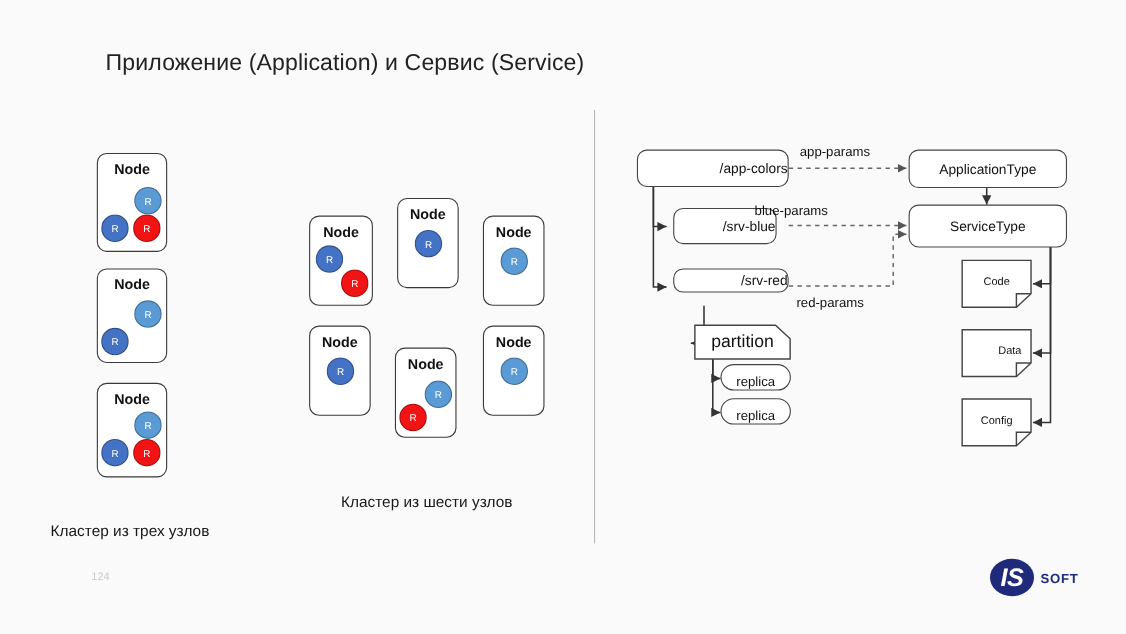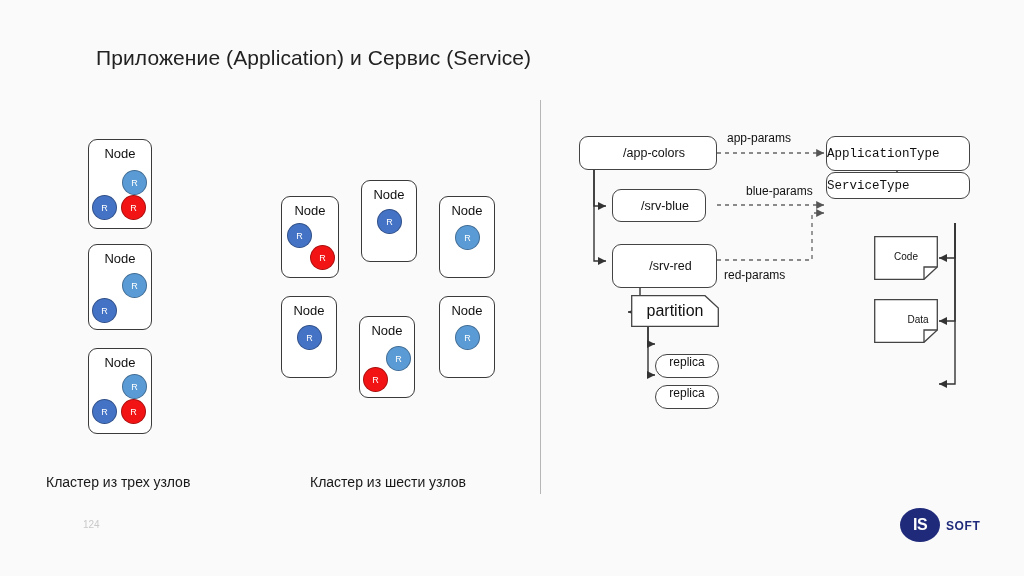--- a/index.html
+++ b/index.html
@@ -31,20 +31,21 @@
     position:absolute;
     border:1.4px solid #3a3a3a;
     border-radius:9px;
     background:#ffffff;
     box-sizing:border-box;
   }
   .node-label{
     position:absolute;left:0;right:0;top:6px;
     text-align:center;font-size:13px;color:#111;
     line-height:15px;
+    font-weight:bold;
   }
   .rep{
     position:absolute;
     border-radius:50%;
     box-sizing:border-box;
     display:flex;align-items:center;justify-content:center;
     font-size:9px;color:#ffffff;
     border:1px solid rgba(0,0,0,.30);
   }
   .rep.light{background:#5b9bd5;}
@@ -59,22 +60,22 @@
   
   .rbox{
     position:absolute;
     border:1.3px solid #444;
     border-radius:9px;
     background:#fff;
     box-sizing:border-box;
     display:flex;align-items:center;
     font-size:12.5px;color:#111;
   }
-  .rbox.left{padding-left:12px;justify-content:center;}
-  .rbox.center{font-family:Liberation Mono, monospace;}
+  .rbox.left{padding-left:12px;justify-content:flex-end;}
+  .rbox.center{justify-content:center;}
   .doc-wrap{position:absolute;}
   .doc-wrap svg{position:absolute;left:0;top:0;overflow:visible;}
   .doc-wrap .doc-text{
     position:absolute;inset:0;
     display:flex;align-items:center;justify-content:center;
     font-size:10px;color:#111;
     padding-bottom:3px;box-sizing:border-box;
   }
 
   
@@ -86,22 +87,22 @@
     font-size:16px;color:#111;
   }
 
   
   .pill{
     position:absolute;
     border:1.3px solid #444;
     border-radius:999px;
     background:#fff;
     box-sizing:border-box;
-    display:flex;align-items:flex-start;justify-content:center;
-    font-size:12px;color:#111;margin-top:23px;
+    display:flex;align-items:flex-end;justify-content:center;
+    font-size:12px;color:#111;
   }
 
   
   .elabel{
     position:absolute;font-size:12px;color:#111;white-space:nowrap;
   }
 
   
   .connectors{position:absolute;left:0;top:0;width:1024px;height:576px;pointer-events:none;}
 
@@ -111,21 +112,21 @@
     font-size:10px;color:#c9c9c9;margin-left:35px;
   }
   .logo{position:absolute;left:900px;top:508px;}
   .logo-badge{
     position:absolute;left:0;top:0;
     width:40px;height:34px;border-radius:50%;
     background:#1f2a7a;
     display:flex;align-items:center;justify-content:center;
   }
   .logo-badge span{
-    color:#fff;font-weight:bold;font-size:16px;
+    color:#fff;font-style:italic;font-weight:bold;font-size:23px;
     letter-spacing:-0.5px;
   }
   .logo-text{
     position:absolute;left:46px;top:11px;
     font-size:12px;font-weight:bold;color:#1f2a7a;letter-spacing:.6px;
   }
 </style>
 </head>
 <body>
 
@@ -214,21 +215,21 @@
     </div>
   </div>
 
   <div class="node" style="left:439px;top:296px;width:56px;height:82px;">
     <div class="node-label">Node</div>
     <div class="rep light" style="left:15px;top:28px;width:25px;height:25px;">
       <span>R</span>
     </div>
   </div>
 
-  <div class="caption" style="left:310px;top:474px;">Кластер из шести узлов</div>
+  <div class="caption" style="left:310px;top:448px;">Кластер из шести узлов</div>
 
   <svg class="connectors">
     <defs>
       <marker id="arr" markerWidth="7" markerHeight="7" refX="6" refY="3" orient="auto">
         <path d="M0,0 L6,3 L0,6 z" fill="#333"></path>
       </marker>
       <marker id="arrd" markerWidth="7" markerHeight="7" refX="6" refY="3" orient="auto">
         <path d="M0,0 L6,3 L0,6 z" fill="#555"></path>
       </marker>
     </defs>
@@ -251,33 +252,33 @@
     <path d="M955,223 L955,321 L939,321" stroke="#333" stroke-width="1.4" fill="none" marker-end="url(#arr)"></path>
     <path d="M955,223 L955,384 L939,384" stroke="#333" stroke-width="1.4" fill="none" marker-end="url(#arr)"></path>
   </svg>
 
   <div class="rbox left" style="left:579px;top:136px;width:138px;height:34px;">
     <span>/app-colors</span>
   </div>
   <div class="rbox left" style="left:612px;top:189px;width:94px;height:33px;">
     <span>/srv-blue</span>
   </div>
-  <div class="rbox left" style="left:612px;top:244px;width:105px;height:44px;">
+  <div class="rbox left" style="left:612px;top:244px;width:105px;height:22px;">
     <span>/srv-red</span>
   </div>
 
   <div class="rbox center" style="left:826px;top:136px;width:144px;height:35px;">
     <span>ApplicationType</span>
   </div>
-  <div class="rbox center" style="left:826px;top:172px;width:144px;height:27px;">
+  <div class="rbox center" style="left:826px;top:186px;width:144px;height:39px;">
     <span>ServiceType</span>
   </div>
 
   <div class="elabel" style="left:727px;top:131px;">app-params</div>
-  <div class="elabel" style="left:746px;top:184px;">blue-params</div>
+  <div class="elabel" style="left:686px;top:184px;">blue-params</div>
   <div class="elabel" style="left:724px;top:268px;">red-params</div>
 
   <div class="cut-wrap" style="left:631px;top:295px;width:88px;height:32px;">
     <svg width="88" height="32" viewBox="0 0 88 32">
       <path d="M0.7,0.7 L74,0.7 L87.3,13 L87.3,31.3 L0.7,31.3 Z" fill="#fff" stroke="#444" stroke-width="1.3"></path>
     </svg>
     <div class="cut-text">partition</div>
   </div>
 
   <div class="pill" style="left:655px;top:331px;width:64px;height:24px;">
@@ -296,20 +297,27 @@
   </div>
 
   <div class="doc-wrap" style="left:874px;top:299px;width:88px;height:44px;">
     <svg width="64" height="44" viewBox="0 0 64 44">
       <path d="M0.7,0.7 L63.3,0.7 L63.3,31 L50,43.3 L0.7,43.3 Z" fill="#fff" stroke="#444" stroke-width="1.3"></path>
       <path d="M63.3,31 L50,31 L50,43.3" fill="none" stroke="#444" stroke-width="1.3"></path>
     </svg>
     <div class="doc-text">Data</div>
   </div>
 
+  <div class="doc-wrap" style="left:874px;top:362px;width:64px;height:44px;">
+    <svg width="64" height="44" viewBox="0 0 64 44">
+      <path d="M0.7,0.7 L63.3,0.7 L63.3,31 L50,43.3 L0.7,43.3 Z" fill="#fff" stroke="#444" stroke-width="1.3"></path>
+      <path d="M63.3,31 L50,31 L50,43.3" fill="none" stroke="#444" stroke-width="1.3"></path>
+    </svg>
+    <div class="doc-text">Config</div>
+  </div>
 
   <div class="pageno">124</div>
 
   <div class="logo" style="width:90px;height:38px;">
     <div class="logo-badge">
       <span>IS</span>
     </div>
     <div class="logo-text">SOFT</div>
   </div>
 

